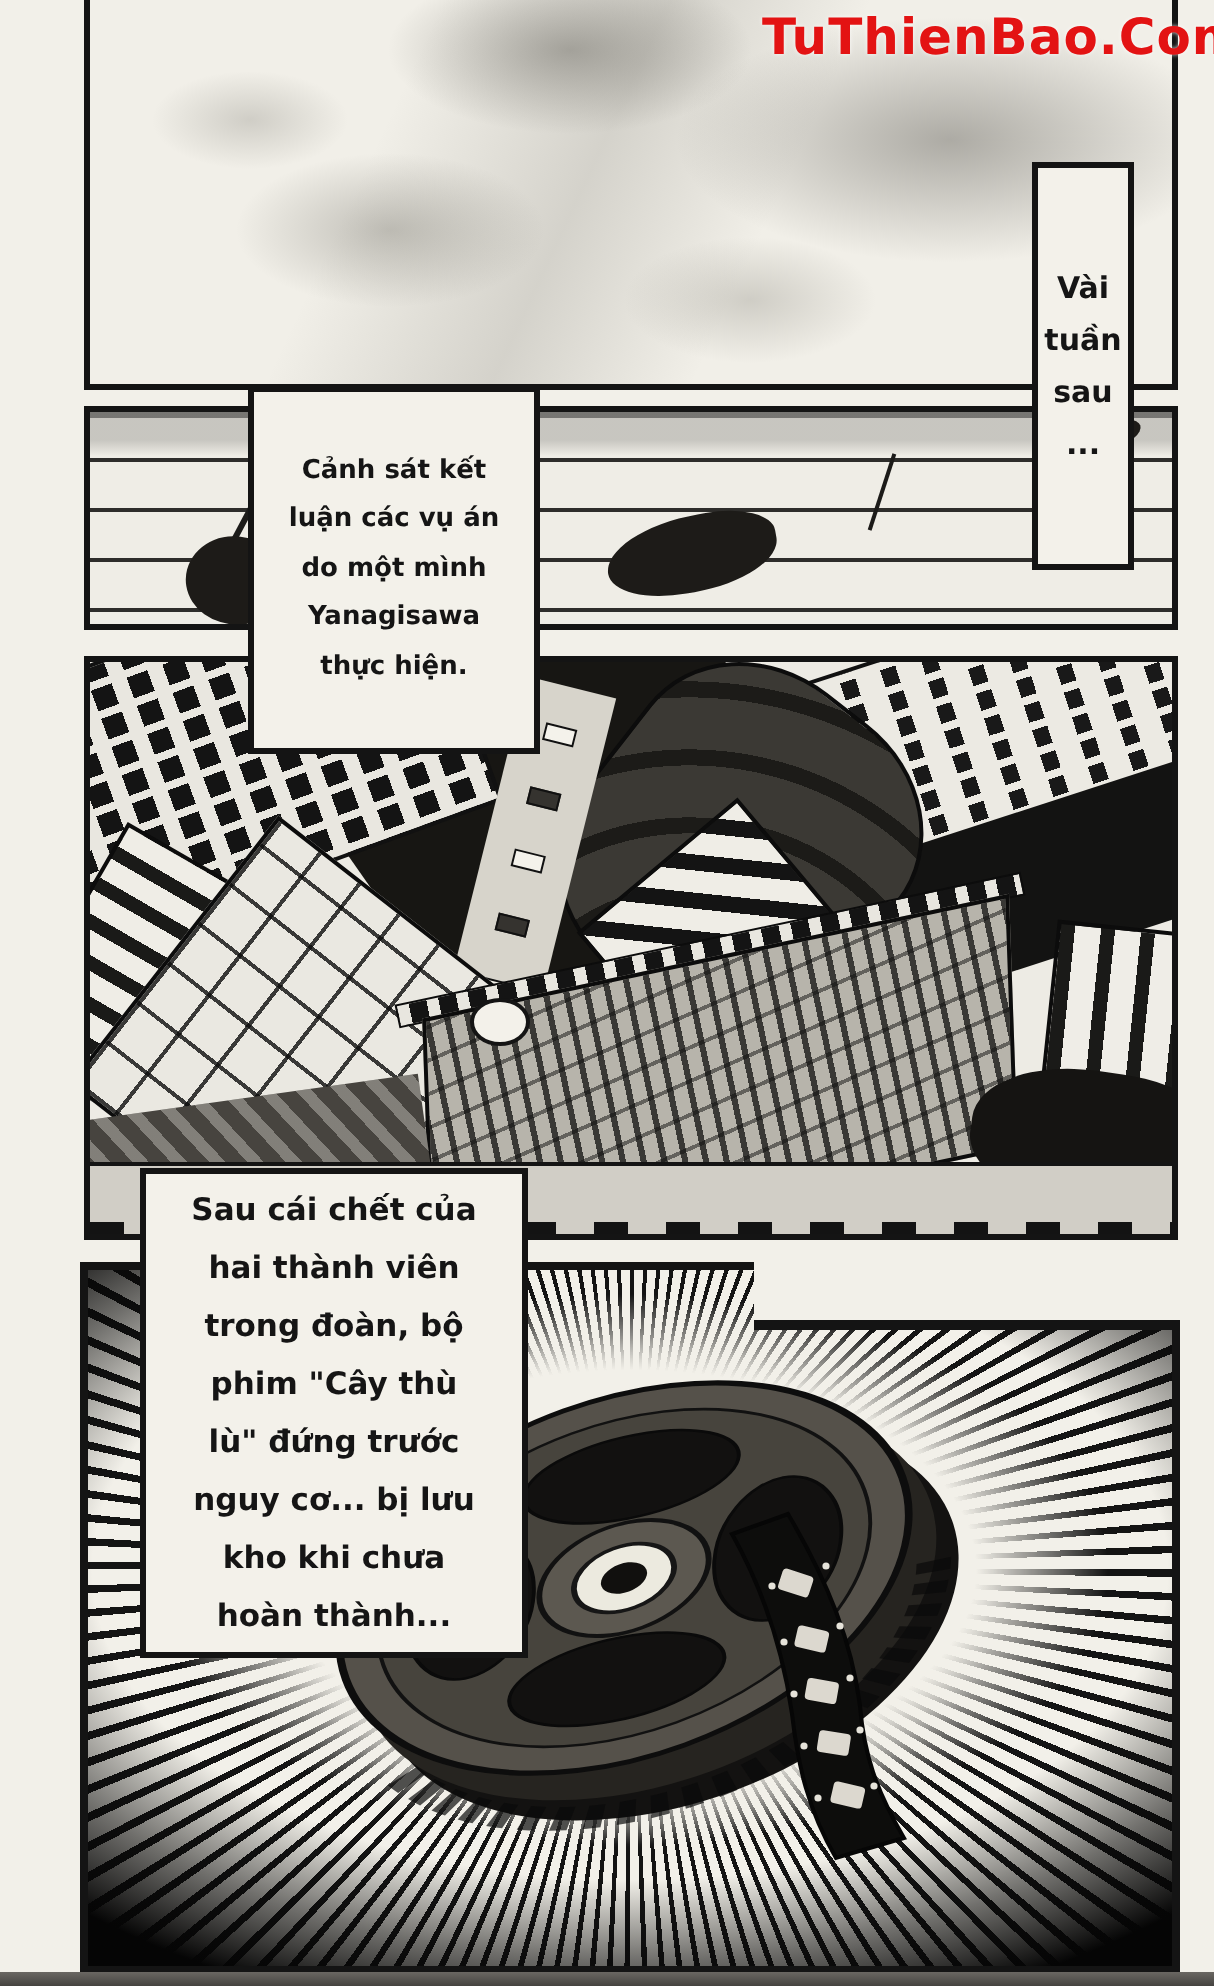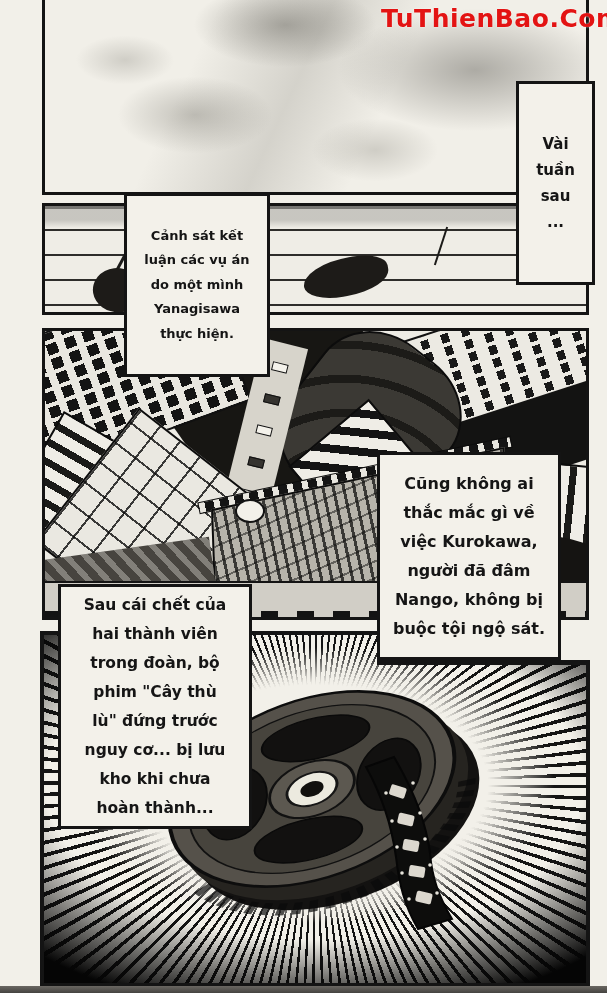--- a/index.html
+++ b/index.html
@@ -41,24 +41,24 @@
   }
   .wood .seam { position:absolute; background:#1c1b19; }
   .leaf { position:absolute; background:#1d1b18; }
 
   
   .caption {
     position:absolute; z-index:10; background:#f3f1ea; border:3px solid #141414;
     display:flex; align-items:center; justify-content:center; text-align:center;
     font-weight:bold; white-space:pre-line; color:#151515;
   }
-  .cap-weeks   { left:516px; top:81px;  width:79px;  height:204px; font-size:15px; line-height:26px; }
+  .cap-weeks   { left:516px; top:81px;  width:51px;  height:204px; font-size:15px; line-height:26px; }
   .cap-police  { left:124px; top:193px; width:146px; height:184px; font-size:13px; line-height:24.5px; }
   .cap-kurokawa{ left:377px; top:452px; width:184px; height:208px; font-size:16px; line-height:29px; }
-  .cap-film    { left:58px;  top:584px; width:194px; height:245px; font-size:15.5px; line-height:29px; }
+  .cap-film    { left:70px;  top:584px; width:194px; height:245px; font-size:15.5px; line-height:29px; }
 
   
   .city { left:42px; top:328px; width:547px; height:292px; background:#edebe4; }
   .city > div { position:absolute; }
   .bldg-windows-tl {
     left:-25px; top:-25px; width:215px; height:135px; transform:rotate(-20deg);
     background:
       repeating-linear-gradient(0deg, #e9e7e0 0 4px, transparent 4px 15px),
       repeating-linear-gradient(90deg, #141414 0 11px, #e9e7e0 11px 19px);
     border:2px solid #111;
@@ -287,28 +287,20 @@
 sau
 ...</span>
   </div>
   <div class="caption cap-police">
     <span>Cảnh sát kết
 luận các vụ án
 do một mình
 Yanagisawa
 thực hiện.</span>
   </div>
-  <div class="caption cap-kurokawa">
-    <span>Cũng không ai
-thắc mắc gì về
-việc Kurokawa,
-người đã đâm
-Nango, không bị
-buộc tội ngộ sát.</span>
-  </div>
   <div class="caption cap-film">
     <span>Sau cái chết của
 hai thành viên
 trong đoàn, bộ
 phim "Cây thù
 lù" đứng trước
 nguy cơ... bị lưu
 kho khi chưa
 hoàn thành...</span>
   </div>

